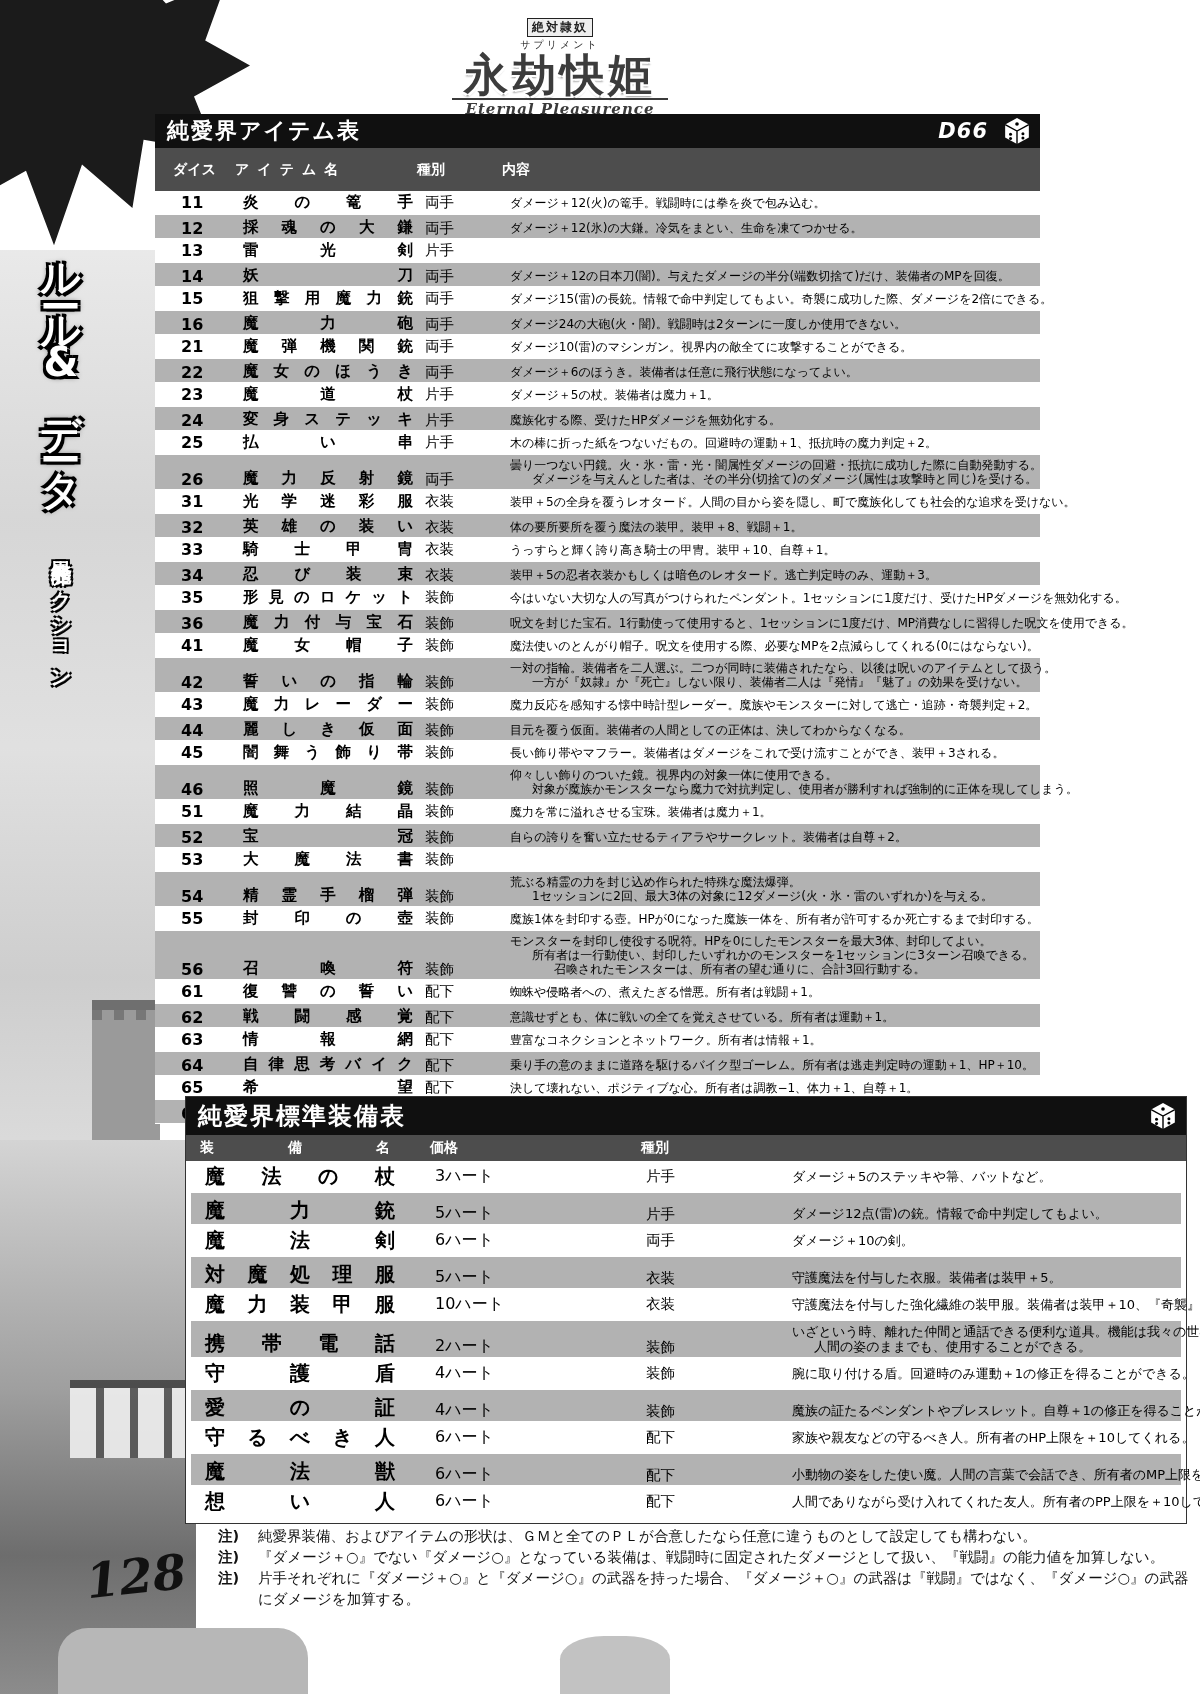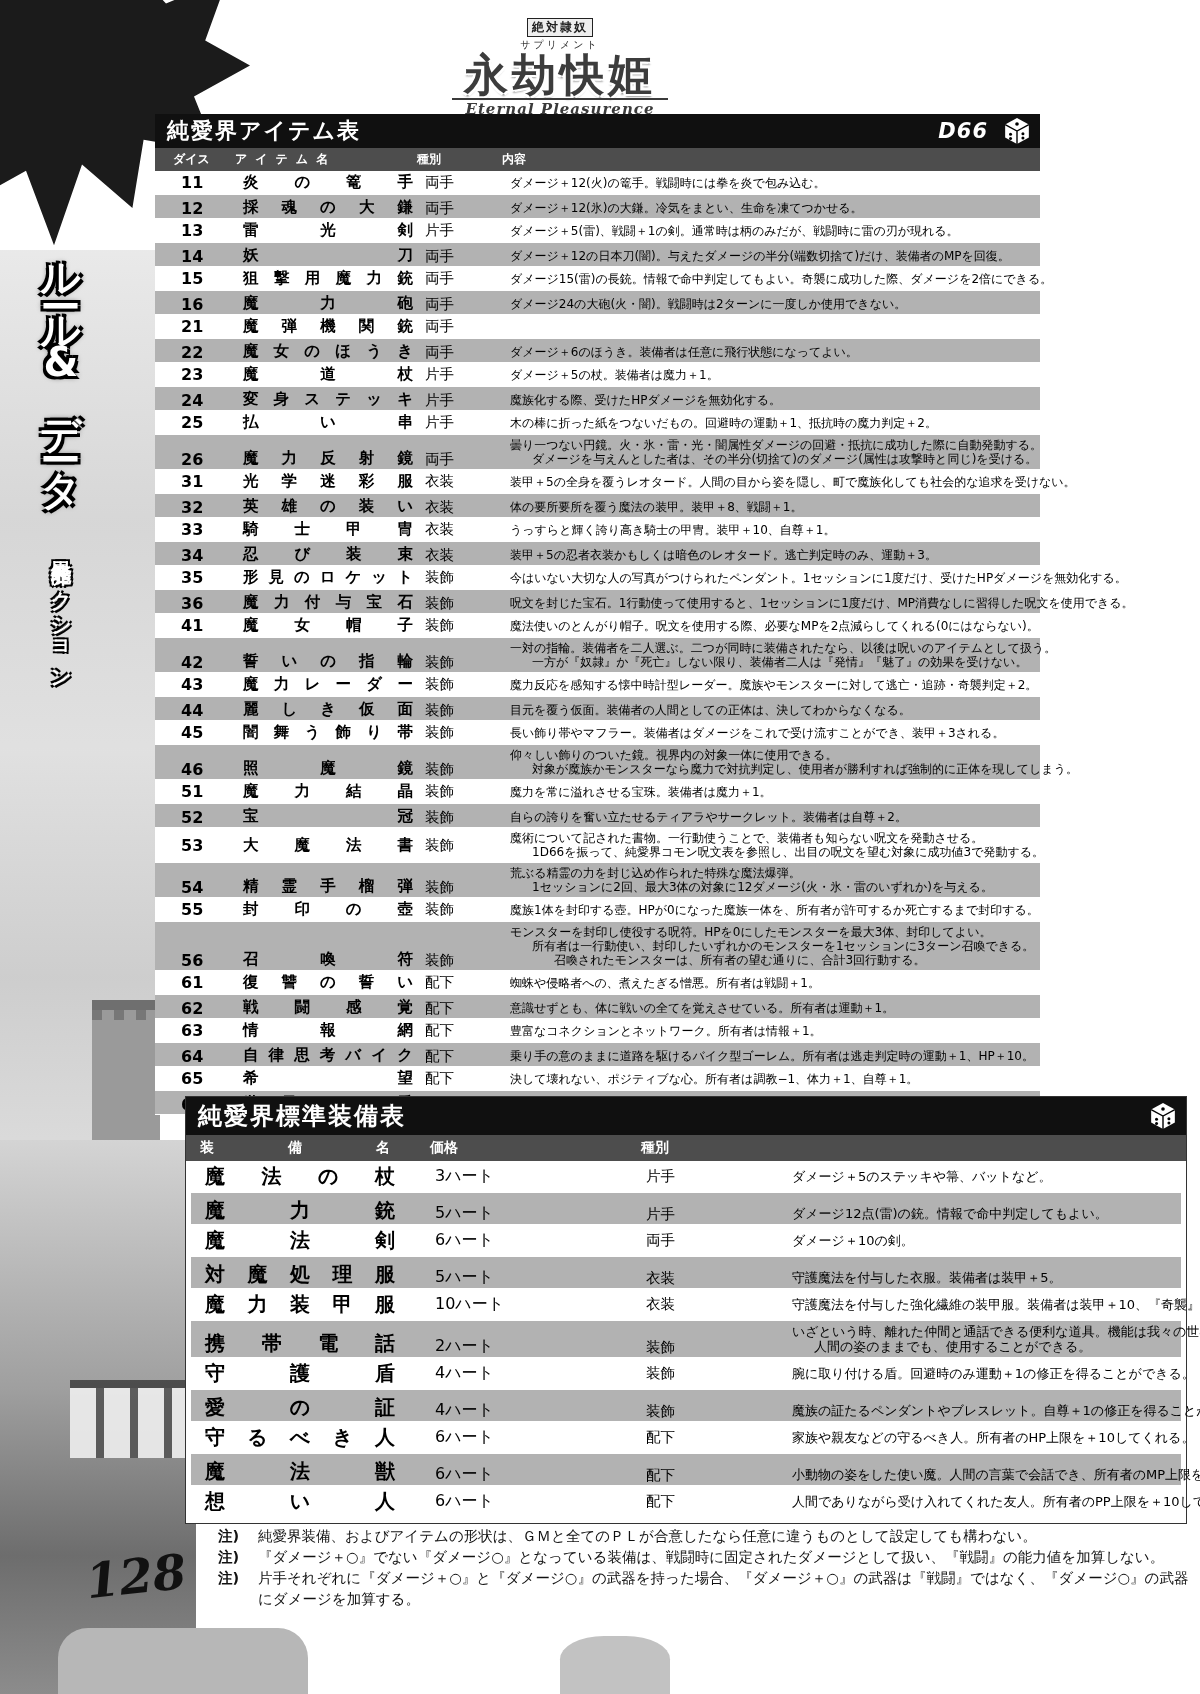--- a/index.html
+++ b/index.html
@@ -65,21 +65,21 @@
   .d66{margin-left:auto;font-style:italic;font-weight:bold;font-size:21px;letter-spacing:1px;}
   .dicebox{margin:0 10px 0 16px;display:flex;align-items:center;}
   .thead{background:#4d4d4d;color:#fff;display:flex;align-items:center;font-weight:bold;}
   .trow{display:flex;align-items:center;background:#fff;border-bottom:1px solid #fff;}
   .trow.alt{background:#b2b2b2;align-items:flex-end;}
   .jname{text-align:justify;text-align-last:justify;}
   
   .t1{left:155px;top:114px;width:885px;}
   .t1 .tbar{height:34px;}
   .t1 .ttitle{font-size:22px;}
-  .t1 .thead{height:23px;font-size:12px;}
+  .t1 .thead{height:43px;font-size:14px;}
   .t1 .trow{min-height:23px;}
   .c1-dice{flex:0 0 62px;padding-left:26px;font-weight:bold;font-size:16px;}
   .c1-name{flex:0 0 170px;font-weight:bold;font-size:15.5px;}
   .c1-type{flex:0 0 85px;padding-left:12px;font-size:14.5px;}
   .c1-desc{flex:1;font-size:12px;line-height:14px;padding:3px 8px 3px 0;}
   
   .t2{left:185px;top:1096px;width:1000px;border:1px solid #333;}
   .t2 .tbar{height:38px;}
   .t2 .ttitle{font-size:24px;}
   .t2 .thead{height:26px;font-size:14px;}
@@ -166,23 +166,20 @@
         <div class="c1-name jname spread">採 魂 の 大 鎌</div>
         <div class="c1-type">両手</div>
         <div class="c1-desc">
           <div class="dline" style="margin-left: 0px;">ダメージ＋12(氷)の大鎌。冷気をまとい、生命を凍てつかせる。</div>
         </div>
       </div>
       <div class="trow">
         <div class="c1-dice">13</div>
         <div class="c1-name jname spread">雷 光 剣</div>
         <div class="c1-type">片手</div>
-        <div class="c1-desc">
-          <div class="dline" style="margin-left: 0px;">ダメージ＋5(雷)、戦闘＋1の剣。通常時は柄のみだが、戦闘時に雷の刃が現れる。</div>
-        </div>
       </div>
       <div class="trow alt">
         <div class="c1-dice">14</div>
         <div class="c1-name jname spread">妖 刀</div>
         <div class="c1-type">両手</div>
         <div class="c1-desc">
           <div class="dline" style="margin-left: 0px;">ダメージ＋12の日本刀(闇)。与えたダメージの半分(端数切捨て)だけ、装備者のMPを回復。</div>
         </div>
       </div>
       <div class="trow">
@@ -198,20 +195,23 @@
         <div class="c1-name jname spread">魔 力 砲</div>
         <div class="c1-type">両手</div>
         <div class="c1-desc">
           <div class="dline" style="margin-left: 0px;">ダメージ24の大砲(火・闇)。戦闘時は2ターンに一度しか使用できない。</div>
         </div>
       </div>
       <div class="trow">
         <div class="c1-dice">21</div>
         <div class="c1-name jname spread">魔 弾 機 関 銃</div>
         <div class="c1-type">両手</div>
+        <div class="c1-desc">
+          <div class="dline" style="margin-left: 0px;">ダメージ10(雷)のマシンガン。視界内の敵全てに攻撃することができる。</div>
+        </div>
       </div>
       <div class="trow alt">
         <div class="c1-dice">22</div>
         <div class="c1-name jname spread">魔 女 の ほ う き</div>
         <div class="c1-type">両手</div>
         <div class="c1-desc">
           <div class="dline" style="margin-left: 0px;">ダメージ＋6のほうき。装備者は任意に飛行状態になってよい。</div>
         </div>
       </div>
       <div class="trow">
@@ -358,24 +358,20 @@
         <div class="c1-name jname spread">宝 冠</div>
         <div class="c1-type">装飾</div>
         <div class="c1-desc">
           <div class="dline" style="margin-left: 0px;">自らの誇りを奮い立たせるティアラやサークレット。装備者は自尊＋2。</div>
         </div>
       </div>
       <div class="trow">
         <div class="c1-dice">53</div>
         <div class="c1-name jname spread">大 魔 法 書</div>
         <div class="c1-type">装飾</div>
-        <div class="c1-desc">
-          <div class="dline" style="margin-left: 0px;">魔術について記された書物。一行動使うことで、装備者も知らない呪文を発動させる。</div>
-          <div class="dline" style="margin-left: 22px;">1D66を振って、純愛界コモン呪文表を参照し、出目の呪文を望む対象に成功値3で発動する。</div>
-        </div>
       </div>
       <div class="trow alt">
         <div class="c1-dice">54</div>
         <div class="c1-name jname spread">精 霊 手 榴 弾</div>
         <div class="c1-type">装飾</div>
         <div class="c1-desc">
           <div class="dline" style="margin-left: 0px;">荒ぶる精霊の力を封じ込め作られた特殊な魔法爆弾。</div>
           <div class="dline" style="margin-left: 22px;">1セッションに2回、最大3体の対象に12ダメージ(火・氷・雷のいずれか)を与える。</div>
         </div>
       </div>

